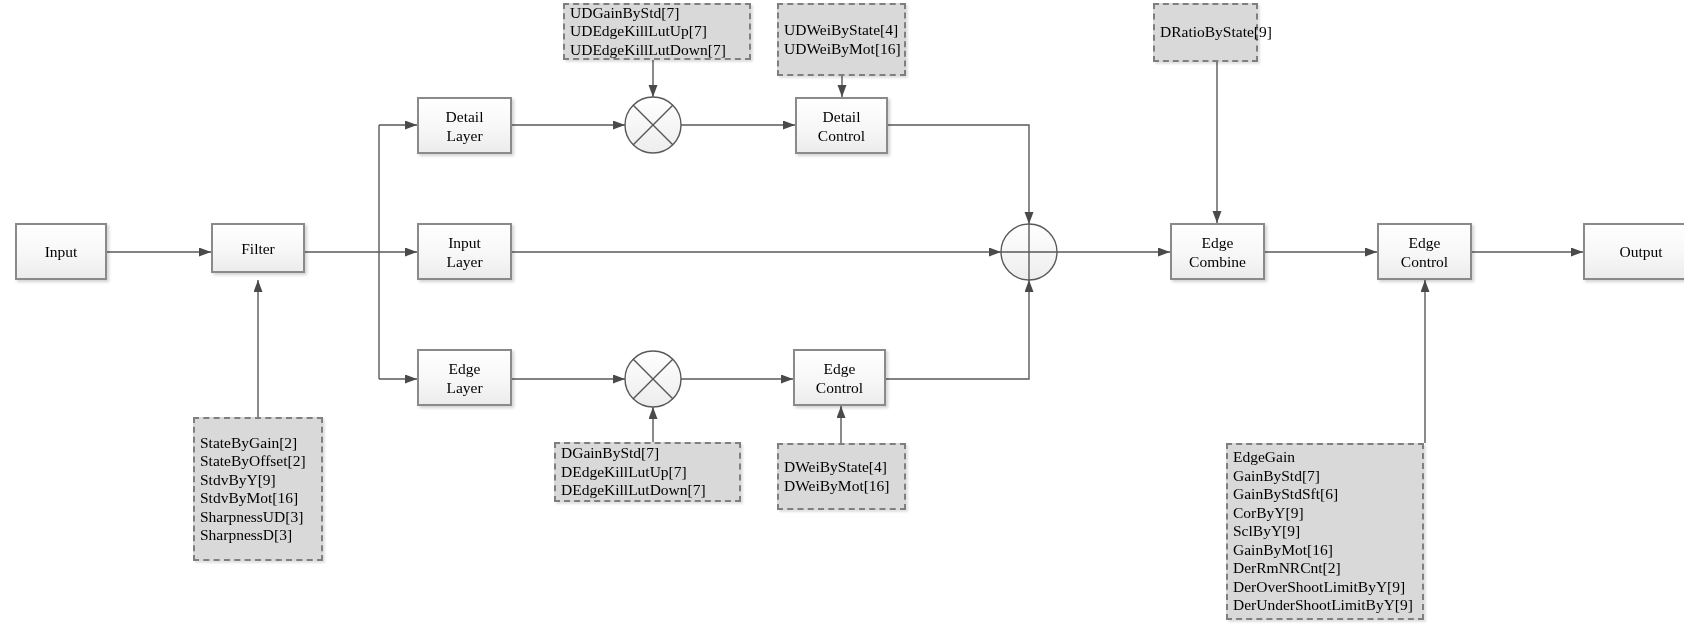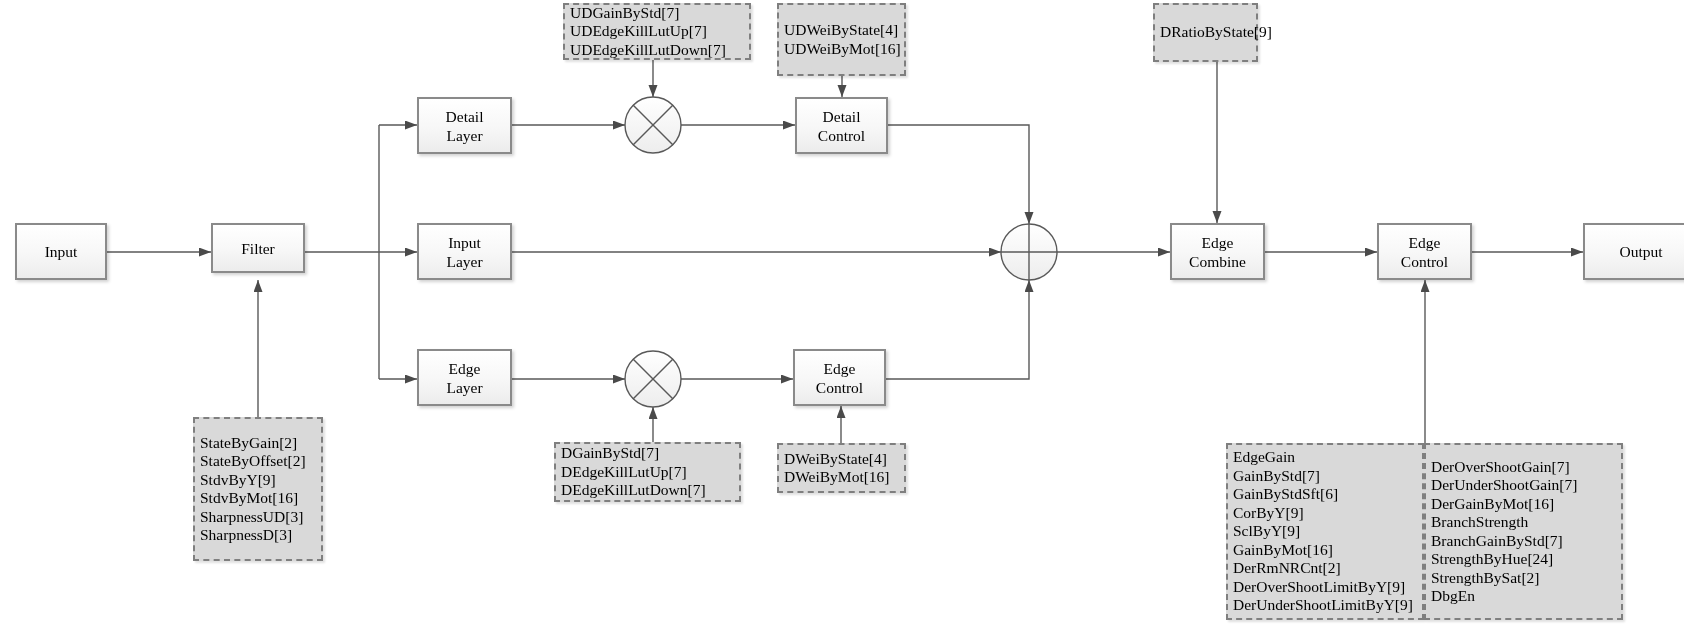--- a/index.html
+++ b/index.html
@@ -158,39 +158,29 @@
 StdvByY[9]
 StdvByMot[16]
 SharpnessUD[3]
 SharpnessD[3]</span>
   </div>
   <div class="dbox" style="left:554px;top:442px;width:187px;height:60px">
     <span class="lines">DGainByStd[7]
 DEdgeKillLutUp[7]
 DEdgeKillLutDown[7]</span>
   </div>
-  <div class="dbox" style="left:777px;top:443px;width:129px;height:50px">
+  <div class="dbox" style="left:777px;top:443px;width:129px;height:67px">
     <span class="lines">DWeiByState[4]
 DWeiByMot[16]</span>
   </div>
   <div class="dbox" style="left:1226px;top:443px;width:198px;height:177px">
     <span class="lines">EdgeGain
 GainByStd[7]
 GainByStdSft[6]
 CorByY[9]
 SclByY[9]
 GainByMot[16]
 DerRmNRCnt[2]
 DerOverShootLimitByY[9]
 DerUnderShootLimitByY[9]</span>
   </div>
-  <div class="dbox" style="left:1424px;top:443px;width:199px;height:177px">
-    <span class="lines">DerOverShootGain[7]
-DerUnderShootGain[7]
-DerGainByMot[16]
-BranchStrength
-BranchGainByStd[7]
-StrengthByHue[24]
-StrengthBySat[2]
-DbgEn</span>
-  </div>
 
 </div>
 
 </body></html>

